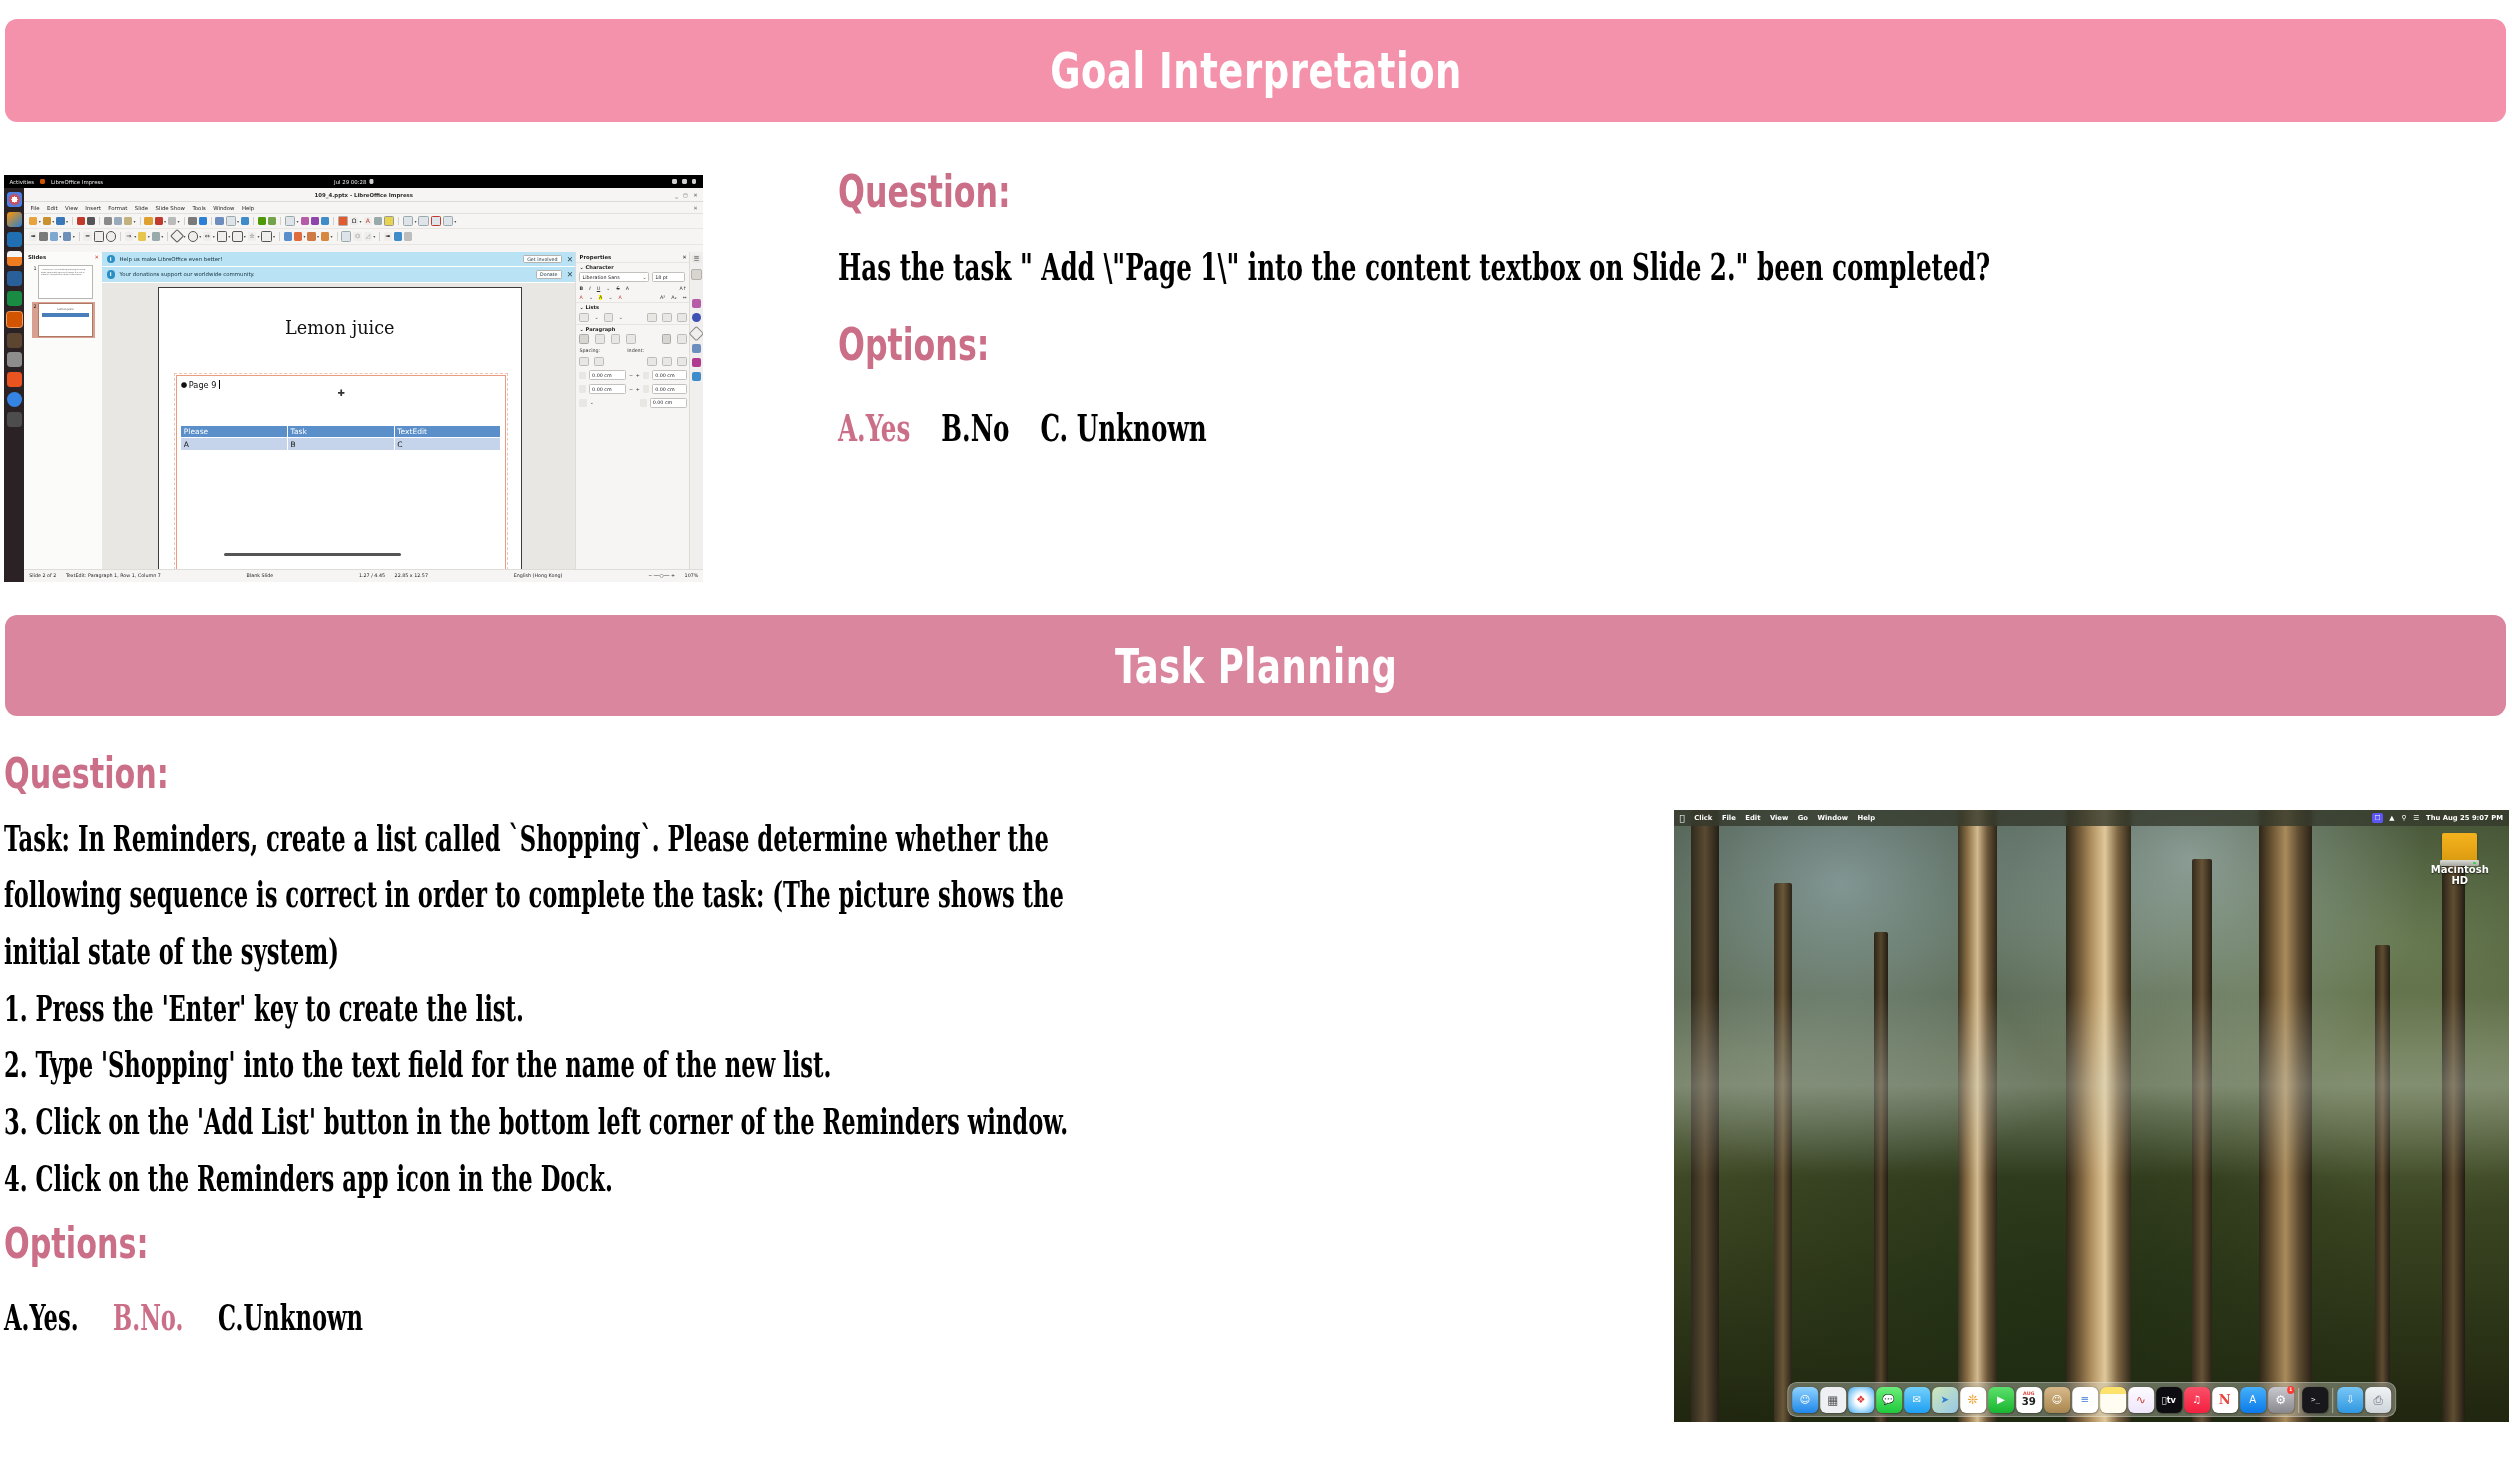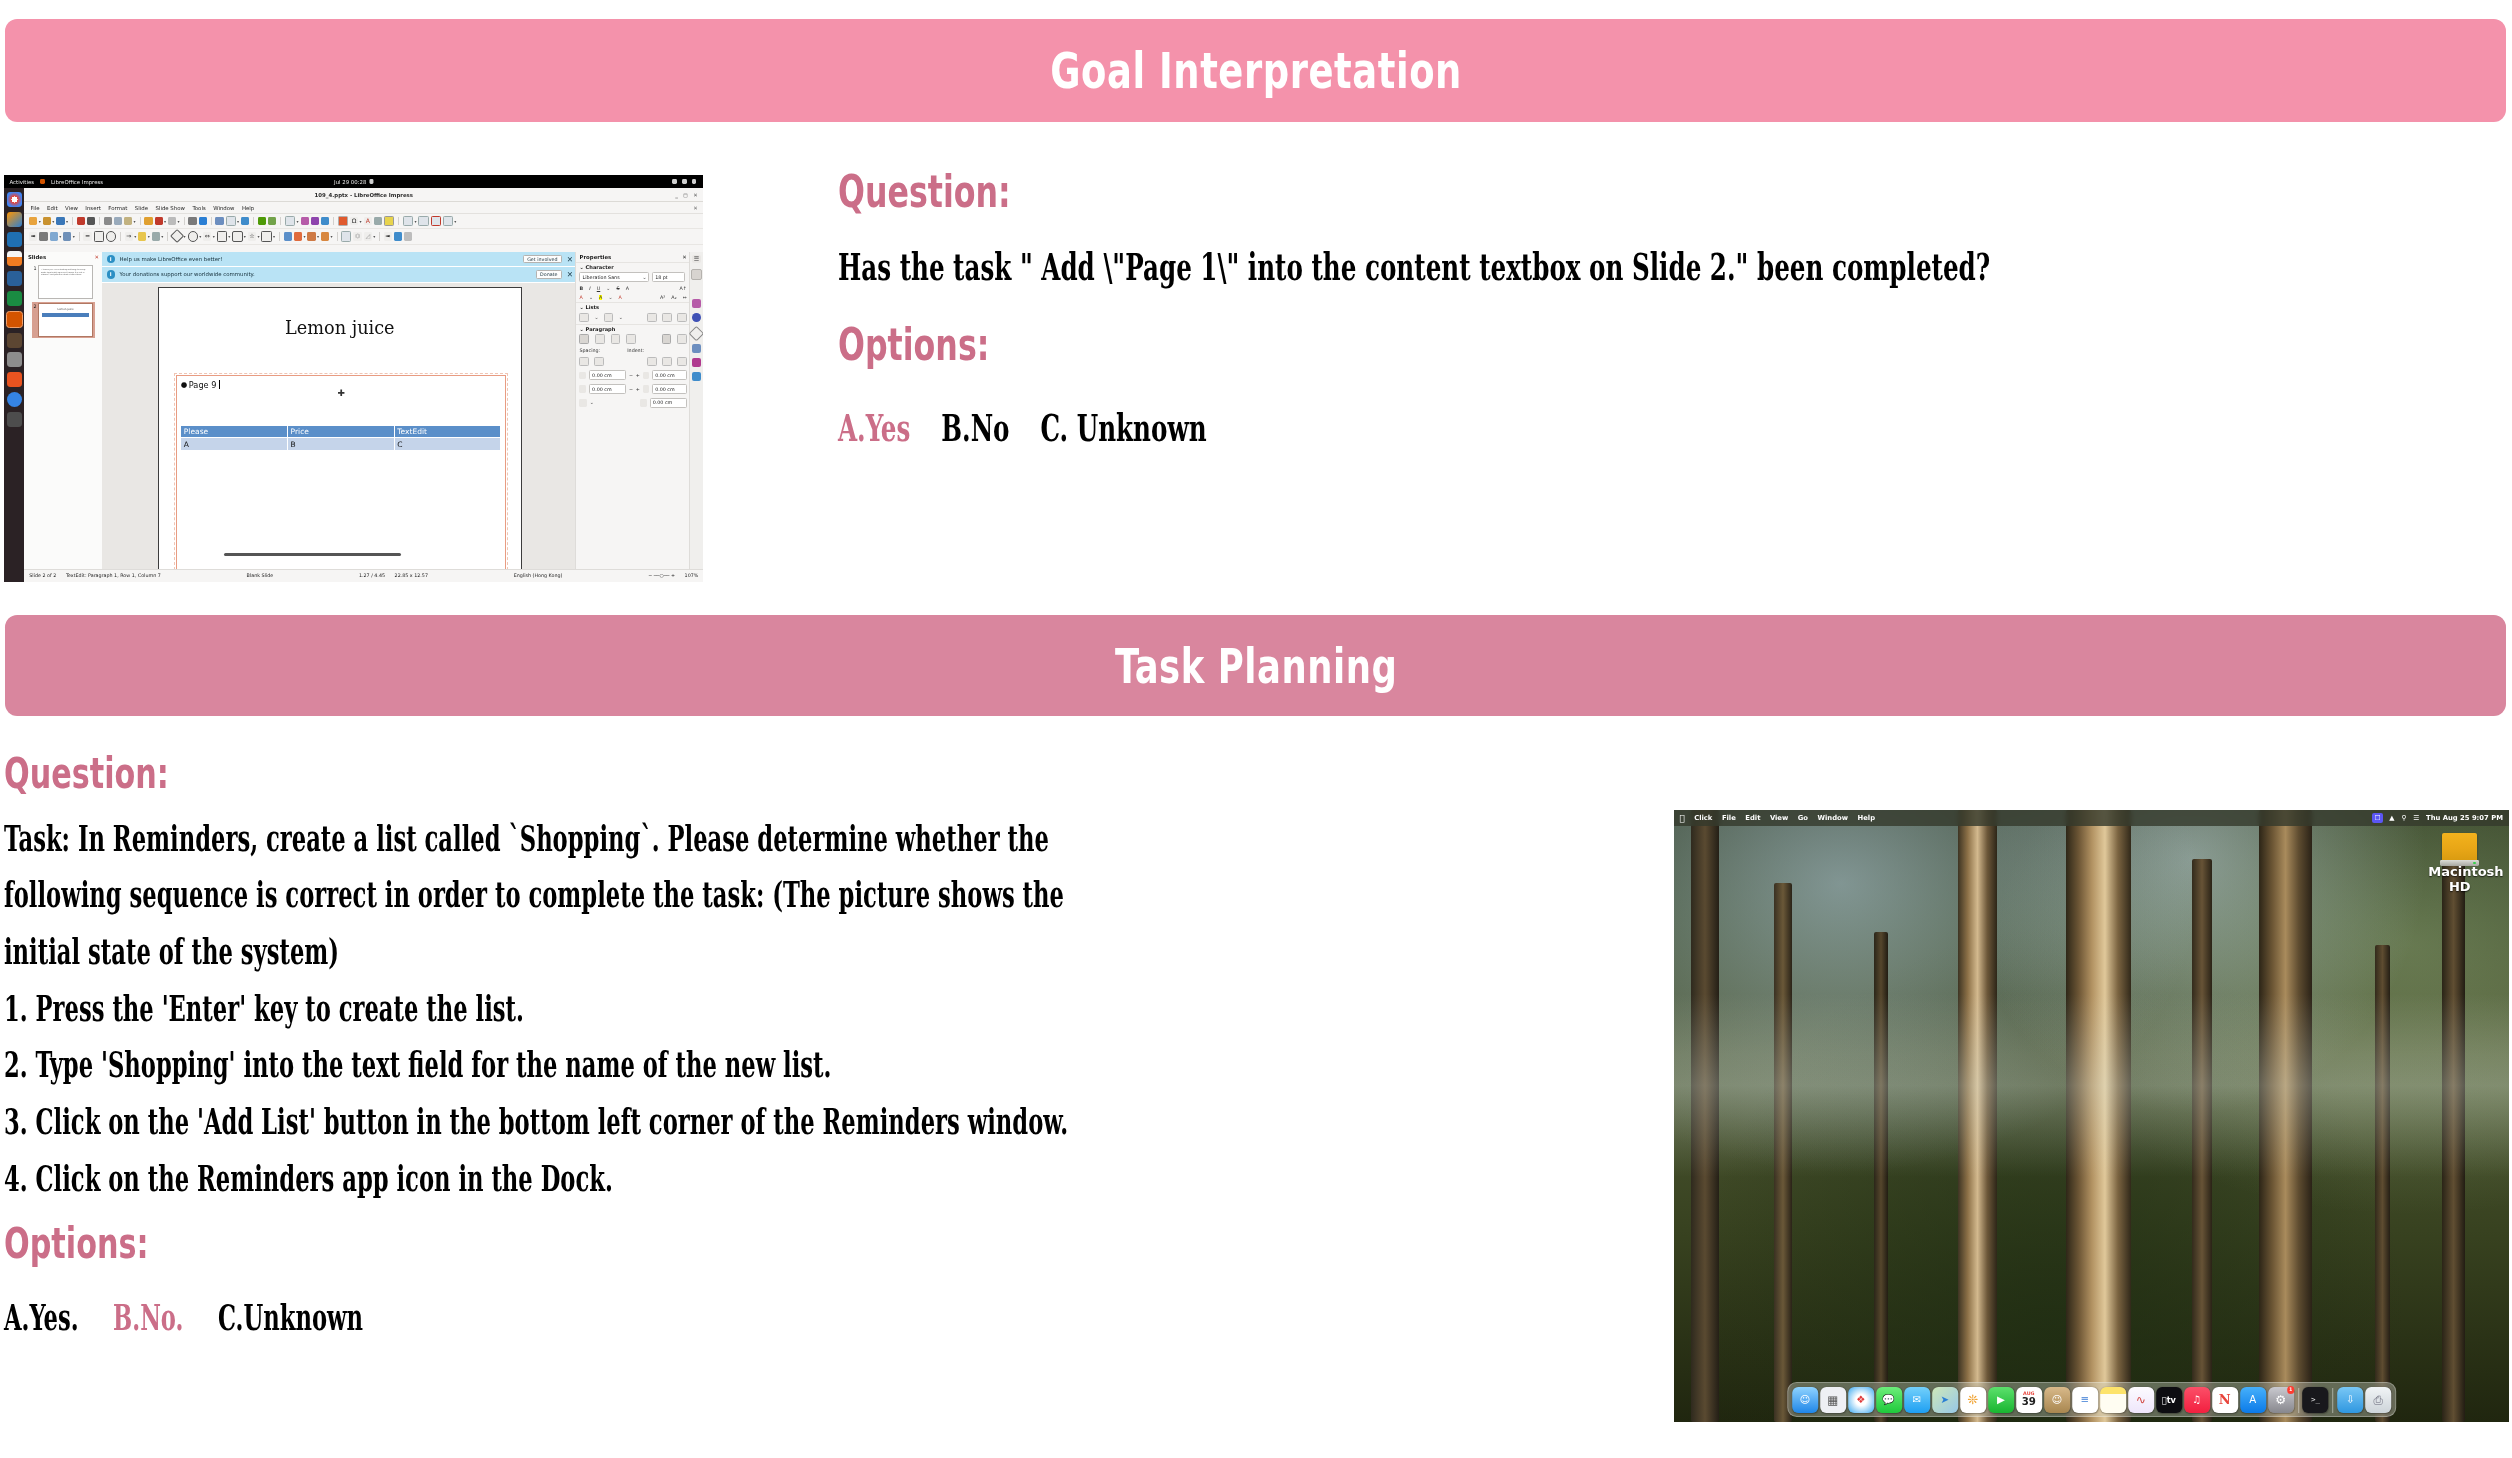--- a/index.html
+++ b/index.html
@@ -232,21 +232,21 @@
   #mac-menubar{
     position:absolute; left:0; top:0; right:0; height:16.3px;
     background:rgba(52,58,44,0.80);
     display:flex; align-items:center; color:#fff; font-size:6.8px; font-weight:600;
     padding:0 5.4px; gap:9.5px; backdrop-filter:blur(2.7px);
   }
   #mac-menubar .mb-right{position:absolute; right:6.1px; display:flex; align-items:center; gap:6.8px; font-weight:600;}
   .mb-badge{background:#5b56f5; border-radius:2px; padding:0.7px 2px; display:flex; align-items:center;}
   #mac-hd{
     position:absolute; right:17.7px; top:23px; width:63px; text-align:center; color:#fff;
-    font-size:13px; font-weight:600; text-shadow:0 0.7px 1.4px rgba(0,0,0,.7);
+    font-size:10px; font-weight:600; text-shadow:0 0.7px 1.4px rgba(0,0,0,.7);
   }
   #mac-hd .hd-icon{
     width:35px; height:28.6px; margin:0 auto 2.7px;
     background:linear-gradient(to bottom,#f3b21d 0%, #e8a616 55%, #d89a10 100%);
     border-radius:2px 2px 0.7px 0.7px; position:relative; box-shadow:0 1.4px 2px rgba(0,0,0,.45);
   }
   #mac-hd .hd-icon:after{
     content:""; position:absolute; left:-2px; right:-2px; bottom:-4.8px; height:6.1px;
     background:linear-gradient(to bottom,#dcdcd6,#a7a7a1); border-radius:1.4px;
   }
@@ -485,21 +485,21 @@
             <div id="lo-bullet">
               <span class="bdot">●</span>
               <span>Page 9</span>
               <span id="lo-caret"></span>
             </div>
             <div id="lo-crosshair">✚</div>
             <table id="lo-table">
               <tbody>
                   <tr>
                 <th>Please</th>
-                <th>Price</th>
+                <th>Task</th>
                 <th>TextEdit</th>
               </tr>
               <tr>
                 <td>A</td>
                 <td>B</td>
                 <td>C</td>
               </tr>
             </tbody>
               </table>
           </div>

